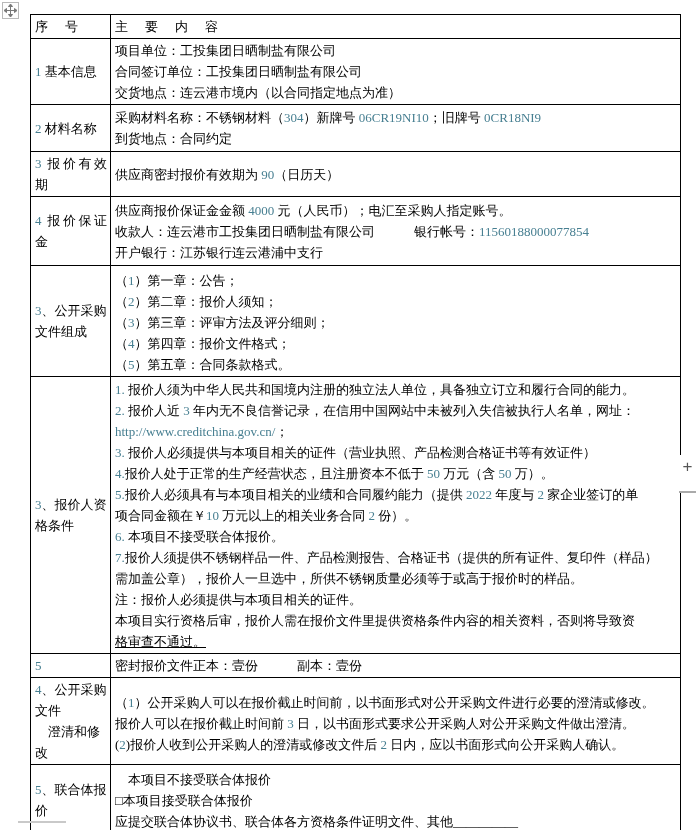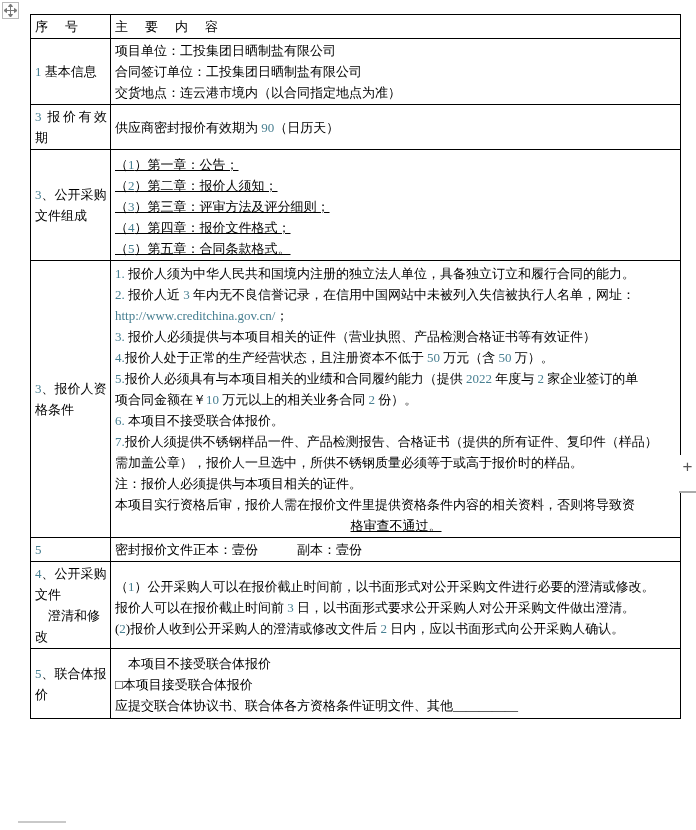--- a/index.html
+++ b/index.html
@@ -38,25 +38,25 @@
   tr.r0 { height:24px; }
   tr.r1 { height:65px; }
   tr.r2 { height:47px; }
   tr.r3 { height:45px;padding-left:40px; }
   tr.r4 { height:69px; }
   tr.r5 { height:111px; }
   tr.r6 { height:277px; }
   tr.r7 { height:23px; }
   tr.r8 { height:82px; }
   tr.r9 { height:70px; }
-  tr.r5 td.cc { padding-top:3px;text-decoration:underline; }
+  tr.r5 td.cc { padding-top:3px; }
   tr.r8 td.cc { padding-top:6px; }
   tr.r9 td.cc { padding-top:3px; }
   .b { font-weight:normal; }
-  .ul { text-decoration:underline;text-align:center; }
+  .ul { text-decoration:underline; }
   .jl { text-align:justify; text-align-last:justify; }
   .lat { color:#477f91; }
   .u-line .lat { text-decoration-color:#222; }
   
   .plus-btn {
     position:absolute; left:679px; top:455px; width:17px; height:38px;
     background:#fff; border-bottom:2px solid #aaaaaa;
     color:#555; font-size:17px; line-height:24px; text-align:center;
     font-family:"Liberation Sans",sans-serif; cursor:pointer;
   }
@@ -100,31 +100,51 @@
       <td class="lc lab">
         <div class="ln tint"><span class="lat">1</span> 基本信息</div>
       </td>
       <td class="cc">
         <div class="ln tint">项目单位：工投集团日晒制盐有限公司</div>
         <div class="ln tint">合同签订单位：工投集团日晒制盐有限公司</div>
         <div class="ln tint">交货地点：连云港市境内（以合同指定地点为准）</div>
       </td>
     </tr>
 
+    <tr class="r2">
+      <td class="lc lab">
+        <div class="ln tint"><span class="lat">2</span> 材料名称</div>
+      </td>
+      <td class="cc">
+        <div class="ln tint">采购材料名称：不锈钢材料（<span class="lat">304</span>）新牌号 <span class="lat">06CR19NI10</span>；旧牌号 <span class="lat">0CR18NI9</span></div>
+        <div class="ln tint">到货地点：合同约定</div>
+      </td>
+    </tr>
 
     <tr class="r3">
       <td class="lc lab top">
         <div class="ln tint jl"><span class="lat">3</span> 报价有效</div>
         <div class="ln tint">期</div>
       </td>
       <td class="cc">
         <div class="ln tint">供应商密封报价有效期为 <span class="lat">90</span>（日历天）</div>
       </td>
     </tr>
 
+    <tr class="r4">
+      <td class="lc lab">
+        <div class="ln tint jl"><span class="lat">4</span> 报价保证</div>
+        <div class="ln tint">金</div>
+      </td>
+      <td class="cc">
+        <div class="ln tint">供应商报价保证金金额 <span class="lat">4000</span> 元（人民币）；电汇至采购人指定账号。</div>
+        <div class="ln tint">收款人：连云港市工投集团日晒制盐有限公司　　　银行帐号：<span class="lat">11560188000077854</span></div>
+        <div class="ln tint">开户银行：江苏银行连云港浦中支行</div>
+      </td>
+    </tr>
 
     <tr class="r5">
       <td class="lc lab">
         <div class="ln tint"><span class="lat">3</span>、公开采购</div>
         <div class="ln tint">文件组成</div>
       </td>
       <td class="cc">
         <div class="ln tint">（<span class="lat">1</span>）第一章：公告；</div>
         <div class="ln tint">（<span class="lat">2</span>）第二章：报价人须知；</div>
         <div class="ln tint">（<span class="lat">3</span>）第三章：评审方法及评分细则；</div>

